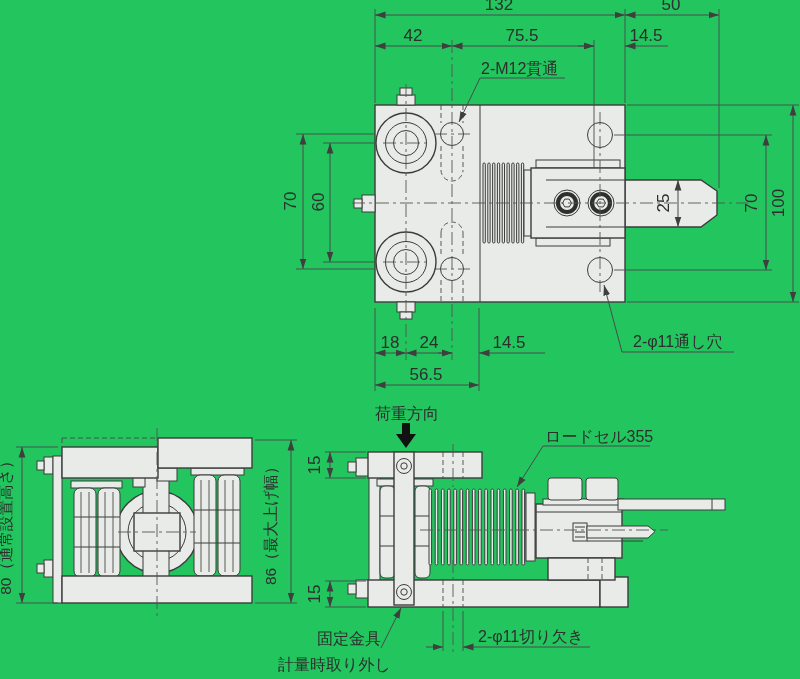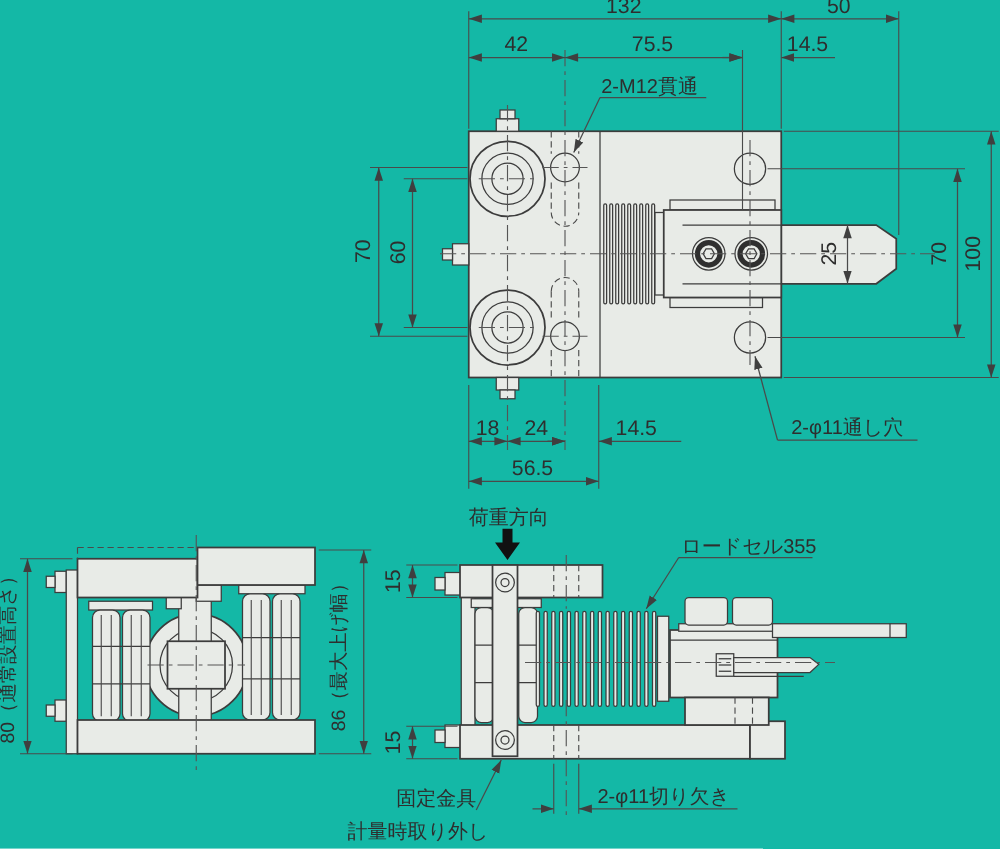--- a/index.html
+++ b/index.html
@@ -1,16 +1,16 @@
 <!DOCTYPE html>
 <html><head>
 <meta charset="utf-8">
 <style>
   html,body{margin:0;padding:0;background:#ffffff;}
-  .stage{position:relative;width:800px;height:679px;background:#14b8a6;overflow:hidden;
+  .stage{position:relative;width:800px;height:679px;background:#22c55e;overflow:hidden;
          font-family:"Liberation Sans","DejaVu Sans",sans-serif;}
   svg{display:block;}
   .part{fill:#e8ebe7;stroke:#3c3c3c;stroke-width:1.4;stroke-linejoin:miter;}
   .partthin{fill:#e8ebe7;stroke:#3c3c3c;stroke-width:1;}
   .ln{stroke:#3c3c3c;stroke-width:1;fill:none;}
   .dark{fill:none;stroke:#2f2f2f;stroke-width:4.2;}
   .dim{stroke:#4a4a4a;stroke-width:1;fill:none;}
   .ext{stroke:#4a4a4a;stroke-width:0.9;fill:none;}
   .cl{stroke:#555;stroke-width:0.9;stroke-dasharray:13 4 3 4;fill:none;}
   .hid{stroke:#4a4a4a;stroke-width:0.9;stroke-dasharray:5 3;fill:none;}

